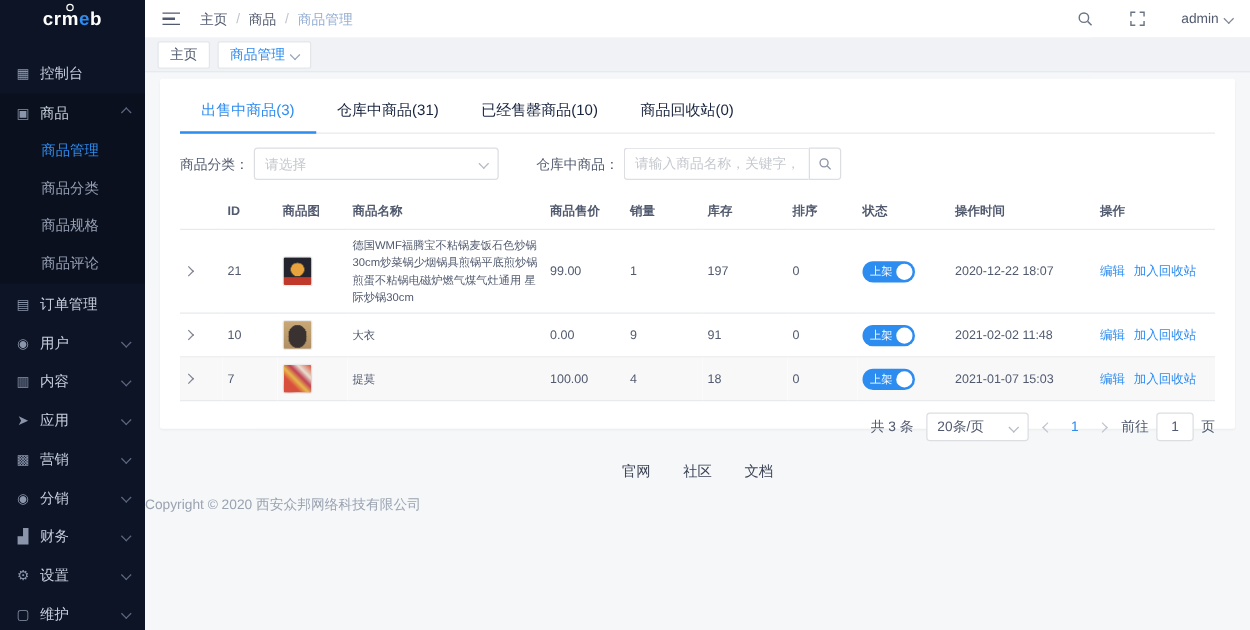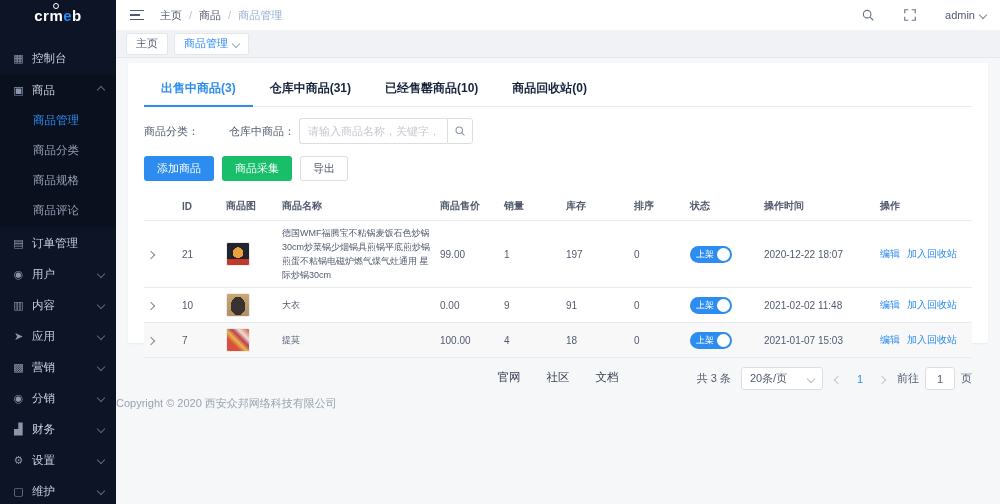--- a/index.html
+++ b/index.html
@@ -42,21 +42,21 @@
   .tagbar{position:absolute;left:116px;top:30px;width:884px;height:28px;background:#f0f2f5;border-bottom:1px solid #e4e7ea;display:flex;align-items:center;padding:0 10px;box-sizing:border-box;gap:6px;}
   .tag{height:20px;display:inline-flex;align-items:center;padding:0 9px;background:#fff;border:1px solid #e4e7ea;font-size:11px;color:#515a6e;border-radius:2px;cursor:pointer;gap:5px;}
   .tag.current{color:#2d8cf0;}
   .tag .chv{color:#9aa5b8;}
 
   
   .content{position:absolute;left:116px;top:58px;width:884px;height:446px;background:#f5f7f9;box-sizing:border-box;}
   .card{margin:5px 12px 0;background:#fff;border-radius:2px;box-shadow:0 1px 2px rgba(0,0,0,.05);padding:8px 16px 12px;box-sizing:border-box;height:280px;}
 
   .tabs{display:flex;border-bottom:1px solid #e8eaec;}
-  .tab{padding:9px 17px 8px;font-size:12px;color:#17233d;cursor:pointer;font-weight:bold;}
+  .tab{padding:9px 17px 8px;font-size:12px;color:#17233d;cursor:pointer;}
   .tab.active{color:#2d8cf0;border-bottom:2px solid #2d8cf0;margin-bottom:-1px;}
 
   .filter{display:flex;align-items:center;margin-top:11px;font-size:11px;color:#515a6e;}
   .select{width:196px;height:26px;border:1px solid #dcdee2;border-radius:3px;display:flex;align-items:center;justify-content:space-between;padding:0 8px;background:#fff;box-sizing:border-box;margin-left:4px;cursor:pointer;}
   .select .ph{color:#c5c8ce;}
   .select .chv{color:#b5b9c2;}
   .search-label{margin-left:30px;}
   .searchbox{display:flex;margin-left:4px;}
   .searchbox input{width:148px;height:26px;border:1px solid #dcdee2;border-right:none;border-radius:3px 0 0 3px;padding:0 8px;font-size:11px;color:#515a6e;outline:none;box-sizing:border-box;font-family:inherit;}
   .searchbox input::placeholder{color:#c5c8ce;}
@@ -230,37 +230,36 @@
 
       <div class="tabs">
         <span class="tab active">出售中商品(3)</span>
         <span class="tab">仓库中商品(31)</span>
         <span class="tab">已经售罄商品(10)</span>
         <span class="tab">商品回收站(0)</span>
       </div>
 
       <div class="filter">
         <span>商品分类：</span>
+        <span class="select">
+          <span class="ph">请选择</span>
+          <i class="chv down"></i>
+        </span>
         <span class="search-label">仓库中商品：</span>
         <span class="searchbox">
           <input type="text" placeholder="请输入商品名称，关键字，商品ID" style="">
           <span class="search-btn">
             <svg width="12" height="12" viewBox="0 0 16 16" fill="none" stroke="currentColor" stroke-width="1.4">
                 <circle cx="7" cy="7" r="4.3"></circle>
                 <line x1="10.4" y1="10.4" x2="14" y2="14"></line>
               </svg>
           </span>
         </span>
       </div>
 
-      <div class="btnrow">
-        <button class="btn primary">添加商品</button>
-        <button class="btn success">商品采集</button>
-        <button class="btn default">导出</button>
-      </div>
 
       <table>
         <colgroup>
           <col style="width:34px">
             <col style="width:44px">
             <col style="width:56px">
             <col style="width:158px">
           <col style="width:64px">
             <col style="width:62px">
             <col style="width:68px">

